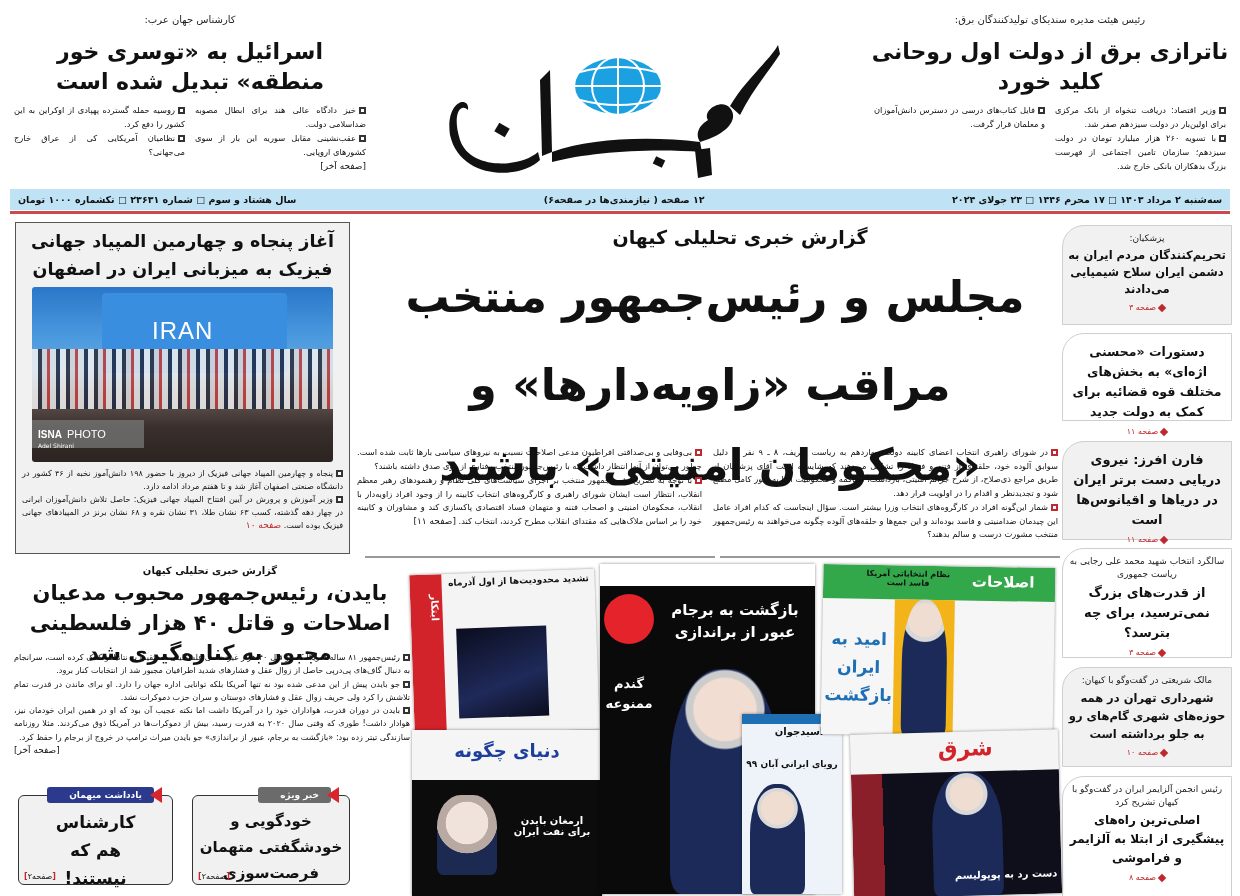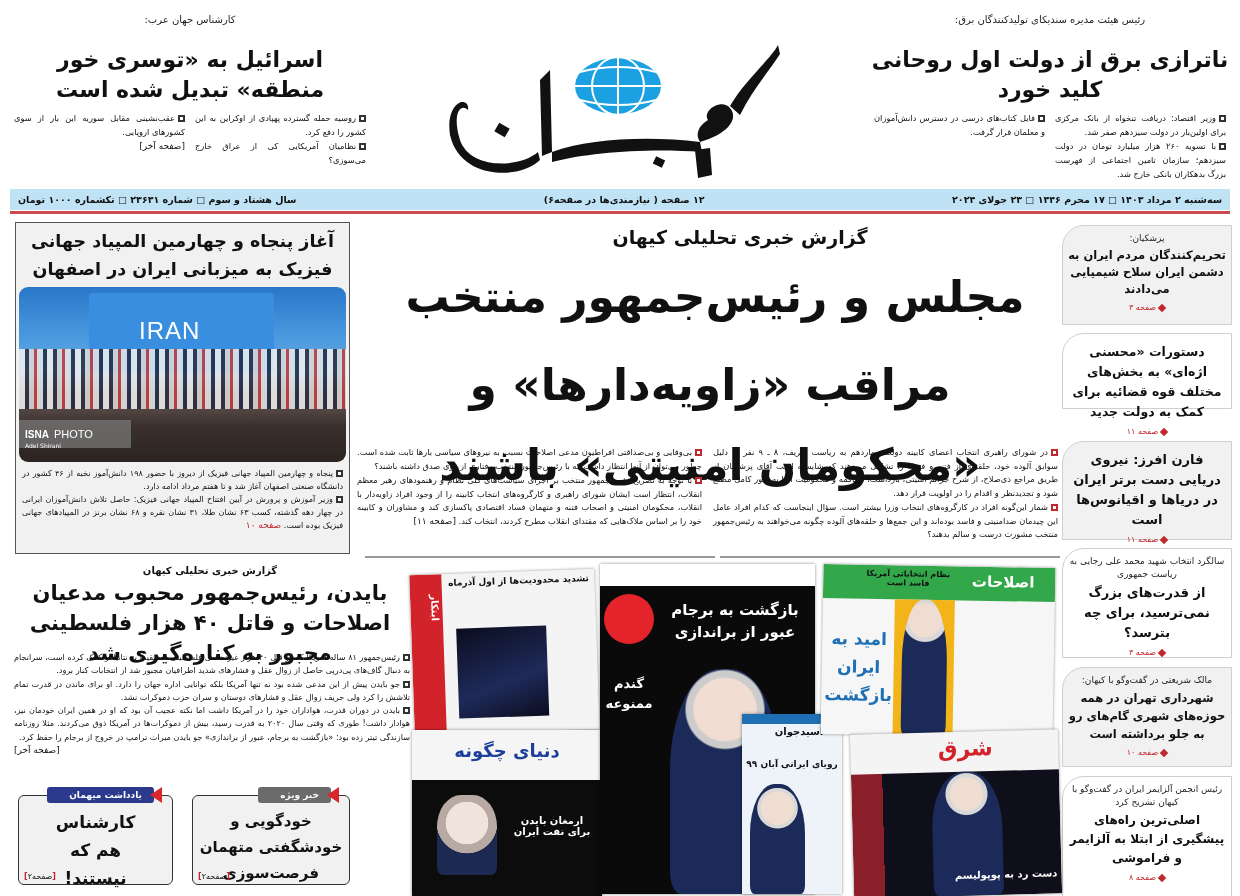--- a/index.html
+++ b/index.html
@@ -6,21 +6,21 @@
   html, body { width: 1240px; height: 896px; overflow: hidden; background: #ffffff; }
   body { font-family: "DejaVu Sans", sans-serif; color: #111; position: relative; direction: rtl; }
 
   .abs { position: absolute; }
   .bullet { display: inline-block; width: 7px; height: 7px; background: #333; margin-left: 3px; vertical-align: middle; position: relative; }
   .bullet::after { content: ""; position: absolute; left: 2px; top: 2px; width: 3px; height: 3px; background: #fff; }
   .bullet.red { background: #c0282d; }
 
   
   .top-story { top: 14px; width: 360px; text-align: center; }
-  .top-kicker { font-size: 10px; color: #222; margin-bottom: 20px; }
+  .top-kicker { font-size: 10px; color: #222; margin-bottom: 12px; }
   .top-headline { font-family: "DejaVu Sans", sans-serif; font-weight: bold; font-size: 22px; line-height: 30px; color: #111; }
   .top-bullets { display: grid; grid-template-columns: 1fr 1fr; gap: 0 10px; text-align: justify; font-size: 8.3px; line-height: 14px; margin-top: 6px; padding: 0 4px; }
   .top-bullets p { margin: 0; }
   .page-ref { font-size: 9px; color: #111; }
 
   .logo { left: 440px; top: 40px; width: 340px; height: 140px; }
 
   
   .dateband { top: 189px; left: 10px; width: 1220px; height: 21px; background: #bfe3f5; display: flex; align-items: center; justify-content: space-between; padding: 0 8px; font-size: 9.5px; font-weight: bold; }
   .redline { top: 211px; left: 10px; width: 1220px; height: 3px; background: #c94a4f; }
@@ -37,21 +37,21 @@
   .main-kicker { top: 226px; left: 420px; width: 640px; text-align: center; font-weight: bold; font-size: 19px; }
   .main-head1 { top: 262px; left: 370px; width: 690px; text-align: center; font-weight: bold; font-size: 44px; line-height: 70px; letter-spacing: -1px; }
   .main-head2 { top: 345px; left: 360px; width: 700px; text-align: center; font-weight: bold; font-size: 44px; line-height: 80px; letter-spacing: -1px; }
   .main-body { top: 446px; width: 345px; font-size: 8.3px; line-height: 13.5px; text-align: justify; }
   .main-body p { margin-bottom: 1px; }
   .rule { background: #999; height: 2px; }
 
   
   .oly-box { top: 222px; left: 15px; width: 335px; height: 332px; background: #f1f1f1; border: 1px solid #555; }
   .oly-title { text-align: center; font-weight: bold; font-size: 17.5px; line-height: 28px; padding-top: 4px; }
-  .oly-photo { margin: 4px 3px 0; height: 175px; border-radius: 9px; overflow: hidden; position: relative;
+  .oly-photo { margin: 4px 16px 0; height: 175px; border-radius: 3px; overflow: hidden; position: relative;
      background: linear-gradient(180deg, #2a77c9 0%, #4c9be0 30%, #6aa6d8 48%, #6b5e5a 60%, #3a2f2d 80%, #2b2420 100%); }
   .oly-screen { position: absolute; left: 70px; top: 6px; width: 185px; height: 80px; background: #3a8ee0; border-radius: 4px; }
   .oly-screen-text { position: absolute; left: 120px; top: 30px; font-size: 24px; color: #fff; font-family: "Liberation Sans", sans-serif; direction: ltr; letter-spacing: 1px; }
   .oly-crowd { position: absolute; left: 0; top: 62px; width: 100%; height: 60px;
      background: repeating-linear-gradient(90deg, #f3f3f3 0 6px, #2b2b3a 6px 10px, #dcdcdc 10px 15px, #c43b3b 15px 18px, #e8e8e8 18px 24px, #1f2a44 24px 28px); opacity: 0.85; }
   .oly-credit { position: absolute; left: 0; bottom: 14px; width: 112px; height: 28px; background: rgba(120,120,120,0.75); color: #fff; direction: ltr; padding: 3px 6px; }
   .oly-credit b { font-family: "Liberation Sans", sans-serif; font-size: 10px; }
   .oly-credit span { font-family: "Liberation Sans", sans-serif; font-size: 11px; font-weight: normal; }
   .oly-credit small { display: block; font-size: 6px; }
   .oly-body { font-size: 8.1px; line-height: 13px; text-align: justify; padding: 5px 6px 0; }
@@ -85,23 +85,24 @@
     <p><span class="bullet"></span><span>وزیر اقتصاد: دریافت تنخواه از بانک مرکزی برای اولین‌بار در دولت سیزدهم صفر شد.</span></p>
     <p><span class="bullet"></span><span>فایل کتاب‌های درسی در دسترس دانش‌آموزان و معلمان قرار گرفت.</span></p>
     <p><span class="bullet"></span><span>با تسویه ۲۶۰ هزار میلیارد تومان در دولت سیزدهم؛ سازمان تامین اجتماعی از فهرست بزرگ بدهکاران بانکی خارج شد.</span></p>
   </div>
 </div>
 
 <div class="abs top-story" style="left:10px;">
   <div class="top-kicker">کارشناس جهان عرب:</div>
   <div class="top-headline">اسرائیل به «توسری خور منطقه» تبدیل شده است</div>
   <div class="top-bullets">
+    <p><span class="bullet"></span><span>خیز دادگاه عالی هند برای ابطال مصوبه ضداسلامی دولت.</span></p>
     <p><span class="bullet"></span><span>روسیه حمله گسترده پهپادی از اوکراین به این کشور را دفع کرد.</span></p>
     <p><span class="bullet"></span><span>عقب‌نشینی مقابل سوریه این بار از سوی کشورهای اروپایی.</span></p>
-    <p><span class="bullet"></span><span>نظامیان آمریکایی کی از عراق خارج می‌سوزی؟</span></p>
+    <p><span class="bullet"></span><span>نظامیان آمریکایی کی از عراق خارج می‌جهانی؟</span></p>
     <p class="page-ref">[صفحه آخر]</p>
   </div>
 </div>
 
 <div class="abs logo">
   <svg width="340" height="140" viewBox="0 0 340 140">
 
     <ellipse cx="178" cy="46" rx="44" ry="29" fill="#1ba1e2"></ellipse>
     <g stroke="#ffffff" stroke-width="2" fill="none">
       <ellipse cx="178" cy="46" rx="44" ry="29"></ellipse>
@@ -130,21 +131,21 @@
   <span>۱۲ صفحه ( نیازمندی‌ها در صفحه۶)</span>
   <span style="direction:rtl;">سال هشتاد و سوم □ شماره ۲۳۶۳۱ □ تکشماره ۱۰۰۰ تومان</span>
 </div>
 <div class="abs redline"></div>
 
 <div class="abs side-box" style="top:225px; height:100px;">
   <div class="side-kicker">پزشکیان:</div>
   <div class="side-title" style="font-size:11.5px; line-height:17px;">تحریم‌کنندگان مردم ایران به دشمن ایران سلاح شیمیایی می‌دادند</div>
   <div class="side-ref"><span class="dia"></span><span>صفحه ۳</span></div>
 </div>
-<div class="abs side-box white" style="top:333px; height:76px;">
+<div class="abs side-box white" style="top:333px; height:88px;">
   <div class="side-title" style="font-size:12.5px; line-height:20px;">دستورات «محسنی اژه‌ای» به بخش‌های مختلف قوه قضائیه برای کمک به دولت جدید</div>
   <div class="side-ref"><span class="dia"></span><span>صفحه ۱۱</span></div>
 </div>
 <div class="abs side-box" style="top:441px; height:99px;">
   <div class="side-title" style="font-size:13px; line-height:20px;">فارن افرز: نیروی دریایی دست برتر ایران در دریاها و اقیانوس‌ها است</div>
   <div class="side-ref"><span class="dia"></span><span>صفحه ۱۱</span></div>
 </div>
 <div class="abs side-box white" style="top:548px; height:110px;">
   <div class="side-kicker">سالگرد انتخاب شهید محمد علی رجایی به ریاست جمهوری</div>
   <div class="side-title" style="font-size:13px; line-height:20px;">از قدرت‌های بزرگ نمی‌ترسید، برای چه بترسد؟</div>

